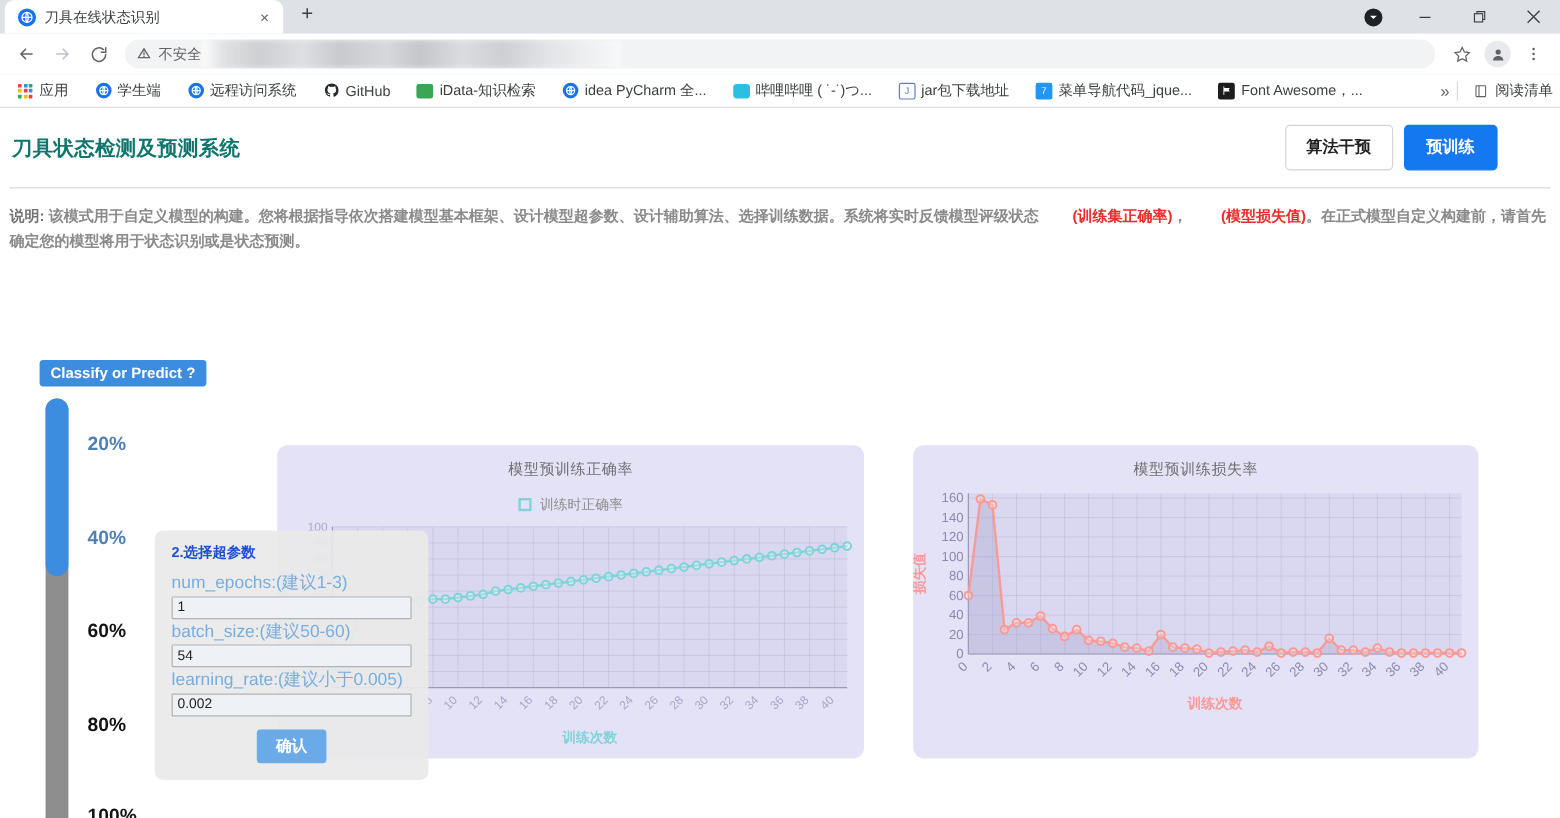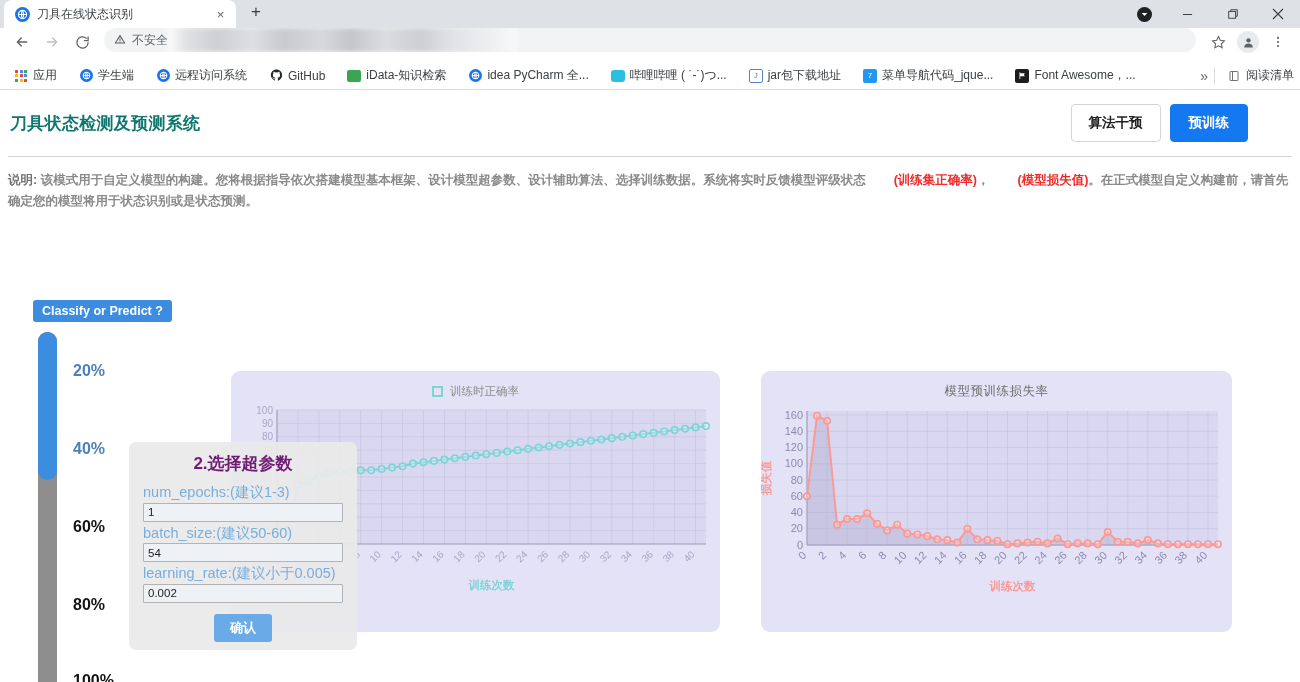--- a/index.html
+++ b/index.html
@@ -59,21 +59,21 @@
   .winbtn.circ { width: 42px; }
   .dot-circle {
     width: 15px; height: 15px; border-radius: 50%;
     background: #202124; display: flex;
     align-items: center; justify-content: center;
   }
 
   
   .toolbar {
     height: 34px; background: #ffffff;
-    display: flex; align-items: flex-start;
+    display: flex; align-items: center;
     padding: 0 8px; gap: 2px;
   }
   .navbtn {
     width: 28px; height: 28px; display: flex;
     align-items: center; justify-content: center;
     color: #5f6368; cursor: pointer; border-radius: 50%;
     font-size: 15px;
   }
   .navbtn.disabled { color: #bdc1c6; }
   .omnibox {
@@ -208,22 +208,22 @@
 
   
   .hp-panel {
     position: absolute; left: 129px; top: 352px;
     width: 228px; height: 208px;
     background: rgba(234,234,234,0.93);
     border-radius: 7px; padding: 8px 14px 10px 14px;
     z-index: 30;
   }
   .hp-title {
-    text-align: center; font-size: 17px; font-weight: bold;
-    color: #701a75; margin: 2px 0 8px 0;
+    font-size: 12px; font-weight: bold;
+    color: #1d4ed8; margin: 2px 0 8px 0;
   }
   .hp-label {
     font-size: 14.5px; color: #78aede;
     line-height: 1.25; margin: 0 0 1px 0;
   }
   .hp-input {
     width: 100%; height: 19px;
     border: 1px solid #b3b3b3; background: #eef2f7;
     font-size: 11.5px; color: #222; padding: 0 4px;
     margin-bottom: 2px; border-radius: 1px;
@@ -478,20 +478,21 @@
     <div class="hp-label">num_epochs:(建议1-3)</div>
     <input class="hp-input" value="1" style="">
     <div class="hp-label">batch_size:(建议50-60)</div>
     <input class="hp-input" value="54" style="">
     <div class="hp-label">learning_rate:(建议小于0.005)</div>
     <input class="hp-input" value="0.002" style="">
     <button class="hp-confirm">确认</button>
   </div>
 
   <div class="chart-card" id="chart-acc">
+    <div class="chart-title">模型预训练正确率</div>
     <div class="chart-legend">
       <span class="legend-box" style="border-color:#7fd4d8;"></span>
       <span>训练时正确率</span>
     </div>
     <svg class="chart-svg" id="svg-acc" width="489" height="190">
         <rect x="46" y="8" width="429" height="134" fill="rgba(210,208,235,0.55)"></rect>
         <line x1="46" y1="128.6" x2="475" y2="128.6" stroke="#c3c1dd" stroke-width="0.6"></line>
         <line x1="46" y1="115.2" x2="475" y2="115.2" stroke="#c3c1dd" stroke-width="0.6"></line>
         <line x1="46" y1="101.80000000000001" x2="475" y2="101.80000000000001" stroke="#c3c1dd" stroke-width="0.6"></line>
         <line x1="46" y1="88.4" x2="475" y2="88.4" stroke="#c3c1dd" stroke-width="0.6"></line>

